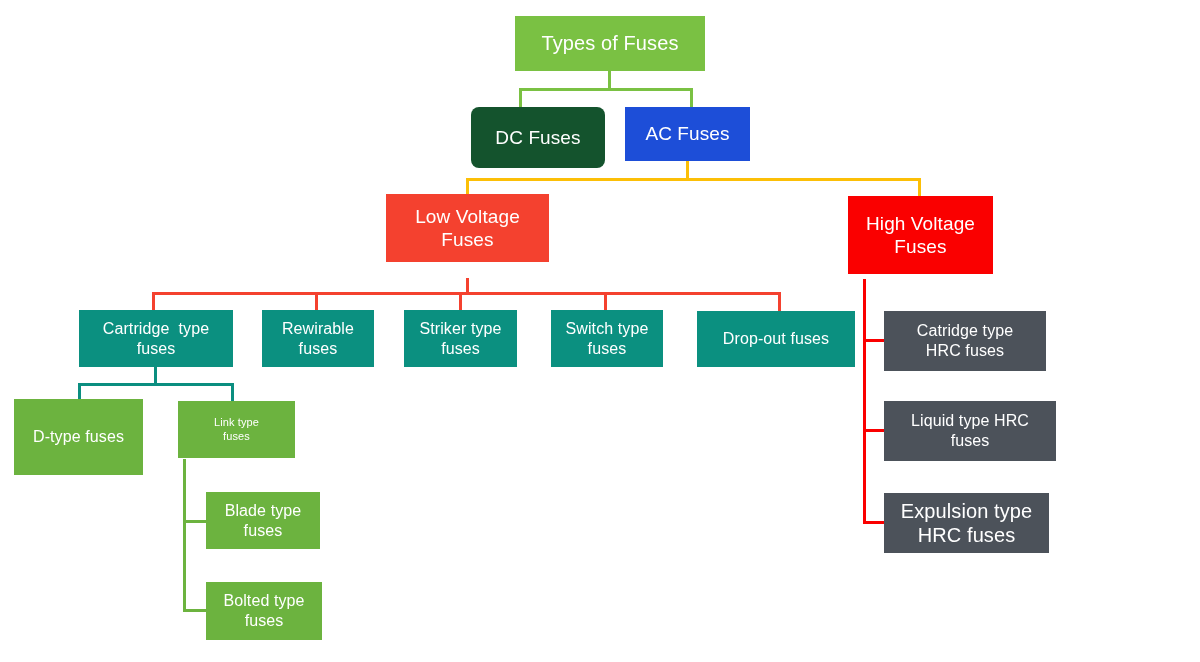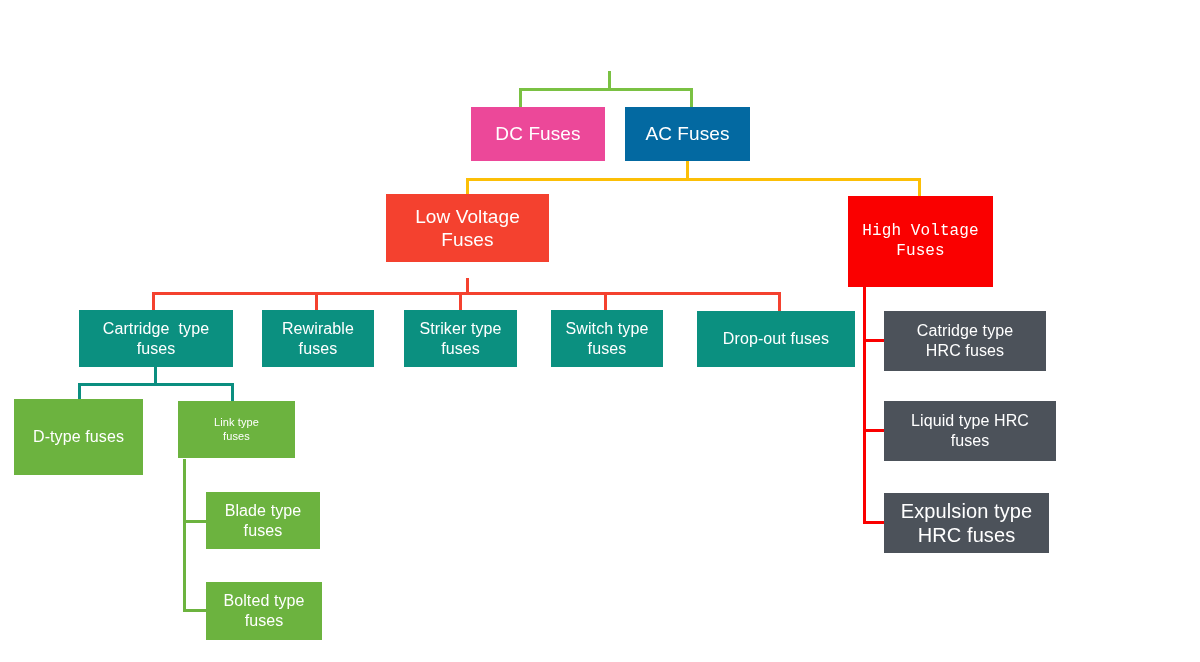--- a/index.html
+++ b/index.html
@@ -57,25 +57,26 @@
     <div class="conn" style="left: 863px; top: 339px; width: 23px; height: 3px; background: rgb(250, 0, 0);"></div>
     <div class="conn" style="left: 863px; top: 429px; width: 23px; height: 3px; background: rgb(250, 0, 0);"></div>
     <div class="conn" style="left: 863px; top: 521px; width: 23px; height: 3px; background: rgb(250, 0, 0);"></div>
     <div class="conn" style="left: 154px; top: 367px; width: 3px; height: 17px; background: rgb(11, 142, 128);"></div>
     <div class="conn" style="left: 78px; top: 383px; width: 156px; height: 3px; background: rgb(11, 142, 128);"></div>
     <div class="conn" style="left: 78px; top: 383px; width: 3px; height: 18px; background: rgb(11, 142, 128);"></div>
     <div class="conn" style="left: 231px; top: 383px; width: 3px; height: 18px; background: rgb(11, 142, 128);"></div>
     <div class="conn" style="left: 183px; top: 459px; width: 3px; height: 152px; background: rgb(108, 179, 63);"></div>
     <div class="conn" style="left: 183px; top: 520px; width: 25px; height: 3px; background: rgb(108, 179, 63);"></div>
     <div class="conn" style="left: 183px; top: 609px; width: 25px; height: 3px; background: rgb(108, 179, 63);"></div>
-    <div class="node" style="left: 471px; top: 107px; width: 134px; height: 54px; background: #ec4899; font-size: 19px;">DC Fuses</div>
-    <div class="node" style="left: 625px; top: 107px; width: 125px; height: 54px; background: #0369a1; font-size: 19px;">AC Fuses</div>
+    <div class="node" style="left: 515px; top: 16px; width: 190px; height: 55px; background: rgb(122, 193, 67); font-size: 20px;">Types of Fuses</div>
+    <div class="node" style="left: 471px; top: 107px; width: 134px; height: 61px; background: #14532d; font-size: 19px; border-radius: 8px;">DC Fuses</div>
+    <div class="node" style="left: 625px; top: 107px; width: 125px; height: 54px; background: #1d4ed8; font-size: 19px;">AC Fuses</div>
     <div class="node" style="left: 386px; top: 194px; width: 163px; height: 68px; background: rgb(244, 65, 47); font-size: 19px;">Low Voltage
 Fuses</div>
-    <div class="node" style="left: 848px; top: 196px; width: 145px; height: 91px; background: rgb(250, 0, 0); font-size: 16px; font-family: Liberation Mono, monospace;">High Voltage
+    <div class="node" style="left: 848px; top: 196px; width: 145px; height: 78px; background: rgb(250, 0, 0); font-size: 19px;">High Voltage
 Fuses</div>
     <div class="node" style="left: 79px; top: 310px; width: 154px; height: 57px; background: rgb(11, 144, 128); font-size: 16px;">Cartridge  type
 fuses</div>
     <div class="node" style="left: 262px; top: 310px; width: 112px; height: 57px; background: rgb(11, 144, 128); font-size: 16px;">Rewirable
 fuses</div>
     <div class="node" style="left: 404px; top: 310px; width: 113px; height: 57px; background: rgb(11, 144, 128); font-size: 16px;">Striker type
 fuses</div>
     <div class="node" style="left: 551px; top: 310px; width: 112px; height: 57px; background: rgb(11, 144, 128); font-size: 16px;">Switch type
 fuses</div>
     <div class="node" style="left: 697px; top: 311px; width: 158px; height: 56px; background: rgb(11, 144, 128); font-size: 16px;">Drop-out fuses</div>

